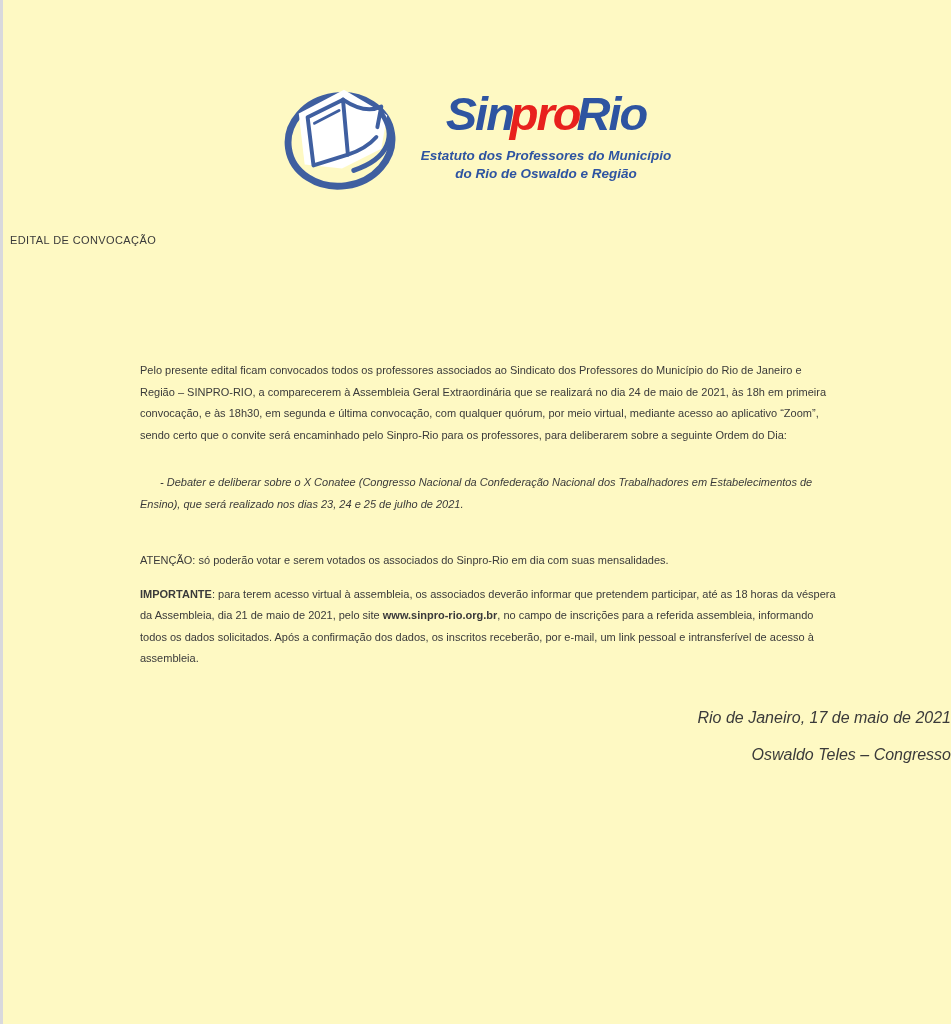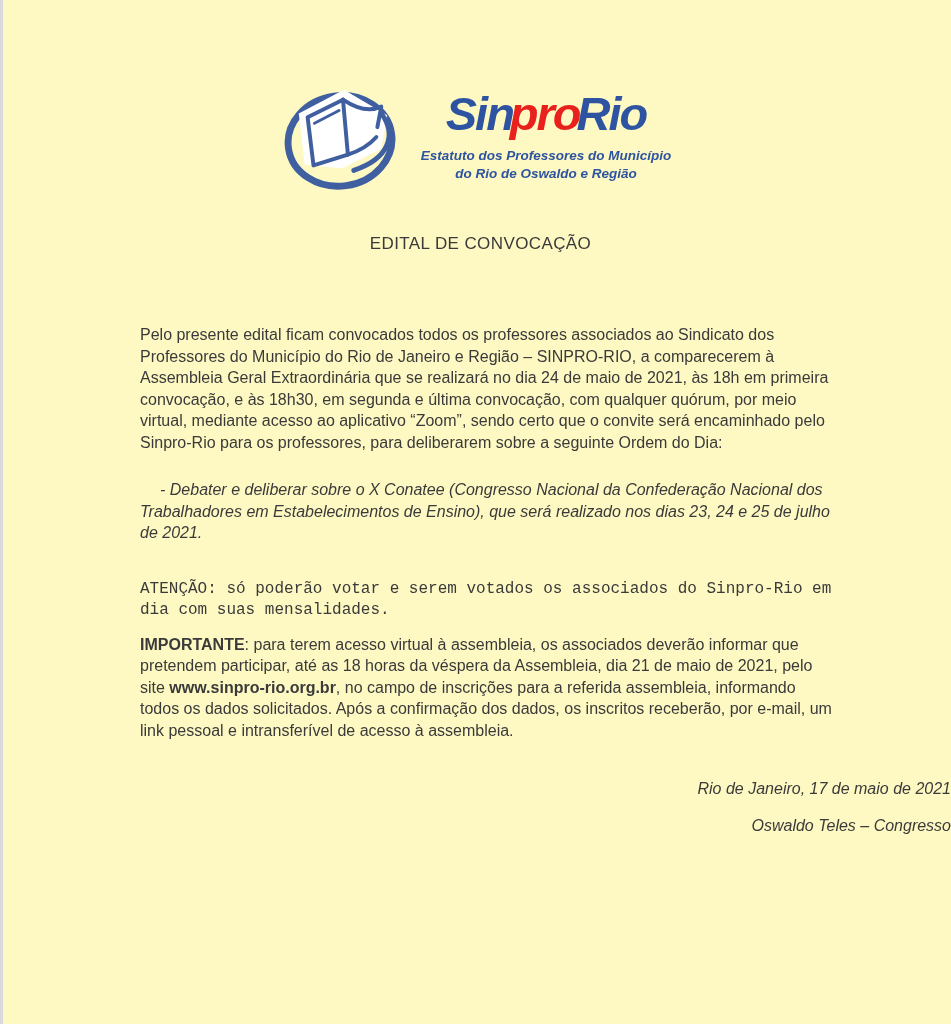--- a/index.html
+++ b/index.html
@@ -41,35 +41,35 @@
     font-weight: bold;
     font-style: italic;
     color: #2e54a1;
     line-height: 1.35;
   }
   .subtitle span { display: block; }
 
   
   .title {
     margin: 38px 0 0 7px;
-    text-align: center;
-    font-size: 17px;
+    text-align: left;
+    font-size: 11px;
     font-weight: normal;
     letter-spacing: 0.4px;
     color: #3a3a3a;
   }
   .content {
-    margin: 70px 0 0 137px;
+    margin: 114px 0 0 137px;
     width: 698px;
-    font-size: 16px;
+    font-size: 11px;
     line-height: 21.5px;
   }
   .content p { margin: 0; }
   .agenda      { margin-top: 26px !important; text-indent: 20px; font-style: italic; }
-  .atencao     { margin-top: 35px !important; font-family: Liberation Mono, monospace; }
+  .atencao     { margin-top: 35px !important; }
   .importante  { margin-top: 12px !important; }
   .closing     { margin-top: 31px !important; text-indent: 78px; }
   .center      { text-align: right; width: 100%; font-style: italic; }
   .dateline    { margin-top: 39px !important; }
   .signature   { margin-top: 19px !important; }
   .bold        { font-weight: bold; }
 </style>
 </head>
 <body>
 

